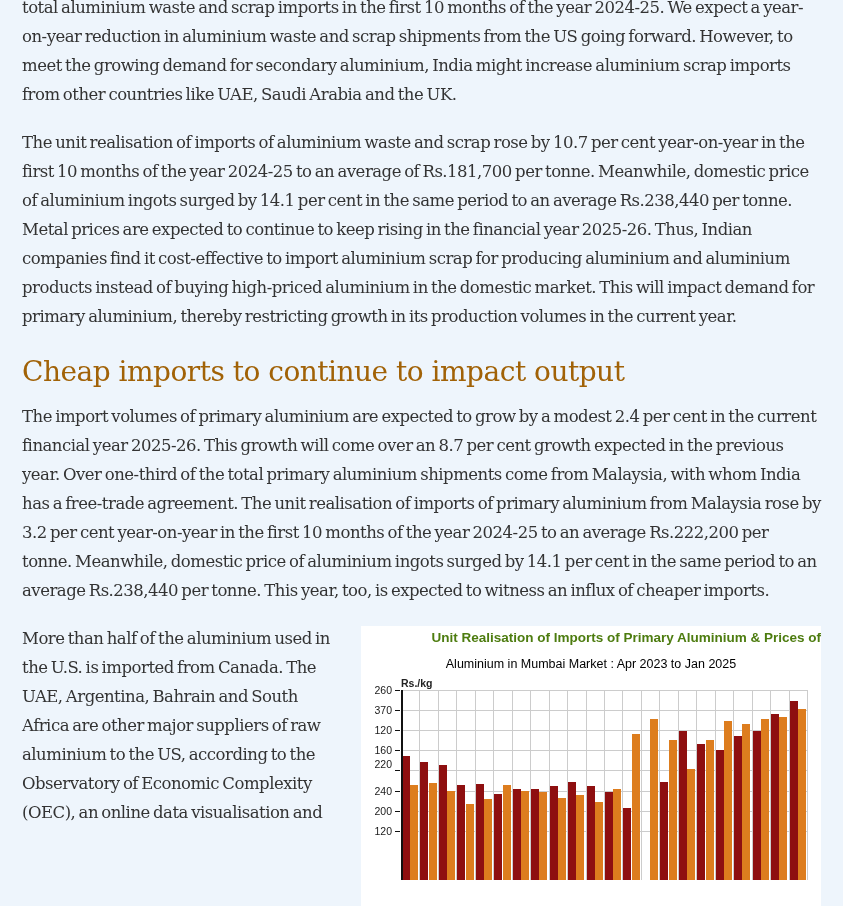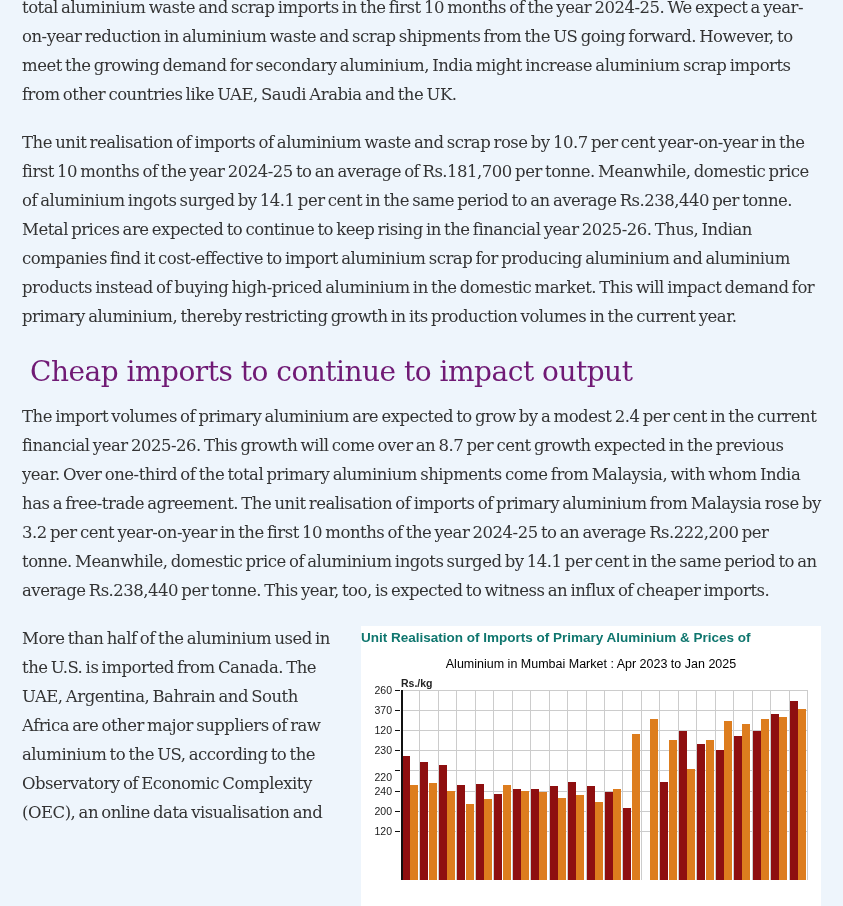--- a/index.html
+++ b/index.html
@@ -13,35 +13,35 @@
   p.para{
     font-size:16.5px;line-height:29px;
     letter-spacing:-0.5px;word-spacing:-1.5px;
     margin:0 0 19px 0;text-align:left;
   }
   p.clip-top{margin-top:-7px;}
   h2.section-heading{
     font-family:"DejaVu Serif","Liberation Serif",serif;
     font-weight:normal;
     font-size:28px;line-height:34px;letter-spacing:-0.5px;
-    color:#701a75;
-    margin:24px 0 13px 8px;
+    color:#a16207;
+    margin:24px 0 13px 0;
   }
   .cols{overflow:visible;}
   .chart-box{
     float:right;
     width:460px;height:360px;
     margin:2px 0 0 14px;
     background:#ffffff;
     font-family:"Liberation Sans","DejaVu Sans",sans-serif;
     position:relative;
   }
   .c-title{
-    font-size:13.5px;font-weight:bold;color:#0f766e;
-    text-align:left;margin-top:4px;letter-spacing:0;
+    font-size:13.5px;font-weight:bold;color:#4d7c0f;
+    text-align:right;margin-top:4px;letter-spacing:0;
   }
   .c-sub{
     font-size:12.5px;color:#000;text-align:center;margin-top:12px;
   }
   .c-unit{
     font-size:10.5px;font-weight:bold;color:#222;
     margin:6px 0 1px 40px;height:12px;
   }
   .plot{
     position:relative;
@@ -79,24 +79,24 @@
           <div class="ytick" style="top: 0px;"></div>
           <div class="ylab" style="top: -6px;">260</div>
           <div class="hgrid" style="top: 20.1px;"></div>
           <div class="ytick" style="top: 20.1px;"></div>
           <div class="ylab" style="top: 14.1px;">370</div>
           <div class="hgrid" style="top: 40.2px;"></div>
           <div class="ytick" style="top: 40.2px;"></div>
           <div class="ylab" style="top: 34.2px;">120</div>
           <div class="hgrid" style="top: 60.3px;"></div>
           <div class="ytick" style="top: 60.3px;"></div>
-          <div class="ylab" style="top: 54.3px;">230</div>
+          <div class="ylab" style="top: 54.3px;">160</div>
           <div class="hgrid" style="top: 80.4px;"></div>
           <div class="ytick" style="top: 80.4px;"></div>
-          <div class="ylab" style="top: 81px;">220</div>
+          <div class="ylab" style="top: 68px;">220</div>
           <div class="hgrid" style="top: 100.5px;"></div>
           <div class="ytick" style="top: 100.5px;"></div>
           <div class="ylab" style="top: 94.5px;">240</div>
           <div class="hgrid" style="top: 120.6px;"></div>
           <div class="ytick" style="top: 120.6px;"></div>
           <div class="ylab" style="top: 114.6px;">200</div>
           <div class="hgrid" style="top: 140.7px;"></div>
           <div class="ytick" style="top: 140.7px;"></div>
           <div class="ylab" style="top: 134.7px;">120</div>
           <div class="vgrid" style="left: 0px;"></div>

